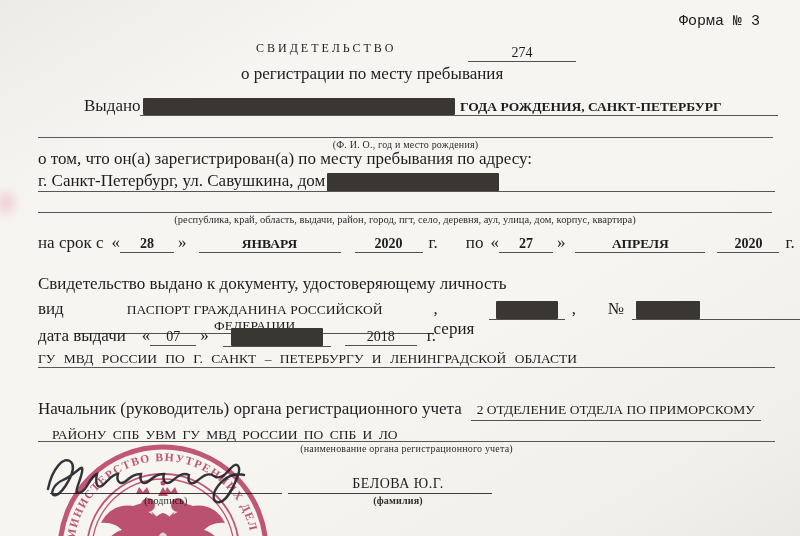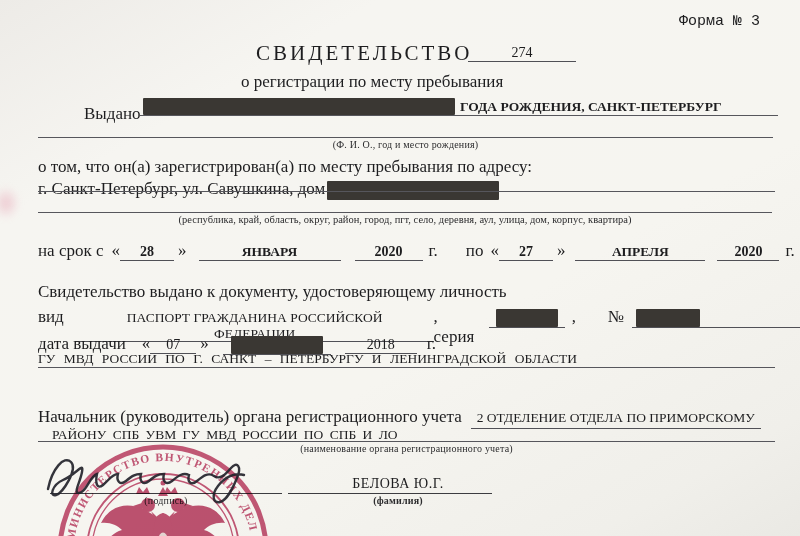--- a/index.html
+++ b/index.html
@@ -2,35 +2,35 @@
 <html><head>
 <meta charset="utf-8">
 <style>
   html,body{margin:0;padding:0;background:#e9e8e4;}
   .sheet{
     position:relative;width:800px;height:536px;overflow:hidden;
     background:linear-gradient(150deg,#edebe7 0%,#f6f5f1 22%,#f6f5f0 60%,#f0efea 88%,#eae9e4 100%);
     font-family:"Liberation Serif","DejaVu Serif",serif;color:#1d1d1f;
   }
   .abs{position:absolute;}
-  .t17{font-size:17px;line-height:1.15;margin-top:8px;}
+  .t17{font-size:17px;line-height:1.15;}
   .t15{font-size:15px;font-family:Liberation Mono, monospace;}
   .t13{font-size:13.5px;}
   .t14{font-size:14px;}
   .cap{font-size:10px;color:#2c2c2e;letter-spacing:.2px;}
   .cap105{font-size:10.5px;color:#2c2c2e;}
   .b{font-weight:bold;}
   .ctr{text-align:center;}
   .hline{position:absolute;height:1px;background:#56565c;}
   .row{position:absolute;display:flex;align-items:baseline;}
   .u{border-bottom:1px solid #505056;text-align:center;}
   .redact{display:inline-block;background:#3a3733;border-radius:1px;vertical-align:middle;}
   .ws5{word-spacing:5px;}
   .ws3{word-spacing:3px;}
-  .title{font-size:21px;letter-spacing:3px;}
+  .title{font-size:12px;letter-spacing:3px;}
   .stamp{mix-blend-mode:multiply;opacity:.92;}
   .smudge{position:absolute;left:-8px;top:186px;width:28px;height:34px;border-radius:50%;
     background:radial-gradient(closest-side,#e8a8b8,rgba(232,168,184,0));filter:blur(3px);opacity:.55;}
 </style>
 </head>
 <body>
 
 <div class="sheet">
 
   <div class="abs t15" style="top:13px;right:40px;">Форма № 3</div>
@@ -42,21 +42,21 @@
   <span class="redact abs" style="top:98px;left:143px;width:312px;height:17px;"></span>
   <div class="abs t13 b" style="top:99px;left:460px;">ГОДА РОЖДЕНИЯ, САНКТ-ПЕТЕРБУРГ</div>
   <div class="hline" style="top:115px;left:140px;width:638px;"></div>
   <div class="hline" style="top:137px;left:38px;width:735px;"></div>
   <div class="abs cap ctr" style="top:139px;left:38px;width:735px;">(Ф. И. О., год и место рождения)</div>
 
   <div class="abs t17" style="top:149px;left:38px;">о том, что он(а) зарегистрирован(а) по месту пребывания по адресу:</div>
   <div class="abs t17" style="top:171px;left:38px;"><span>г. Санкт-Петербург, ул. Савушкина, дом</span><span class="redact" style="width:172px;height:19px;margin-left:2px;"></span></div>
   <div class="hline" style="top:191px;left:38px;width:737px;"></div>
   <div class="hline" style="top:212px;left:38px;width:734px;"></div>
-  <div class="abs cap105 ctr" style="top:214px;left:38px;width:734px;">(республика, край, область, округ, район, город, пгт, село, деревня, аул, улица, дом, корпус, квартира)</div>
+  <div class="abs cap105 ctr" style="top:214px;left:38px;width:734px;">(республика, край, область, выдачи, район, город, пгт, село, деревня, аул, улица, дом, корпус, квартира)</div>
 
   <div class="row t17" style="top:233px;left:38px;">
     <span>на срок с</span>
     <span style="margin-left:8px;">«</span>
     <span class="u t14 b" style="width:54px;">28</span>
     <span style="margin-left:4px;">»</span>
     <span class="u t13 b" style="width:142px;margin-left:12px;">ЯНВАРЯ</span>
     <span class="u t14 b" style="width:68px;margin-left:14px;">2020</span>
     <span style="margin-left:6px;">г.</span>
     <span style="margin-left:28px;">по</span>

